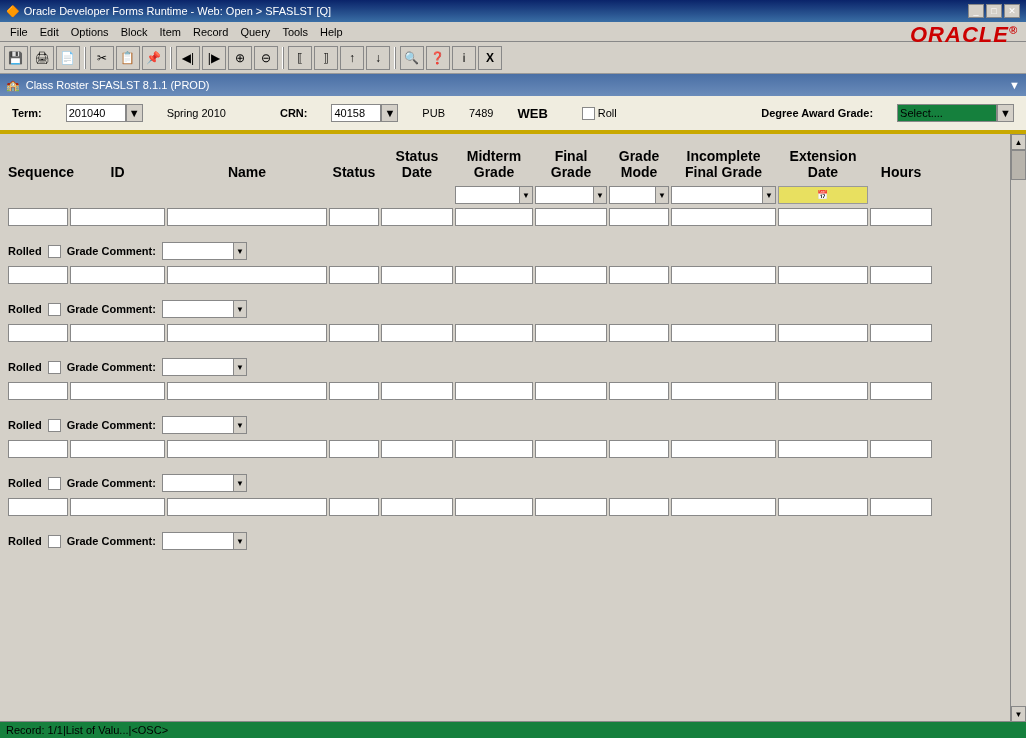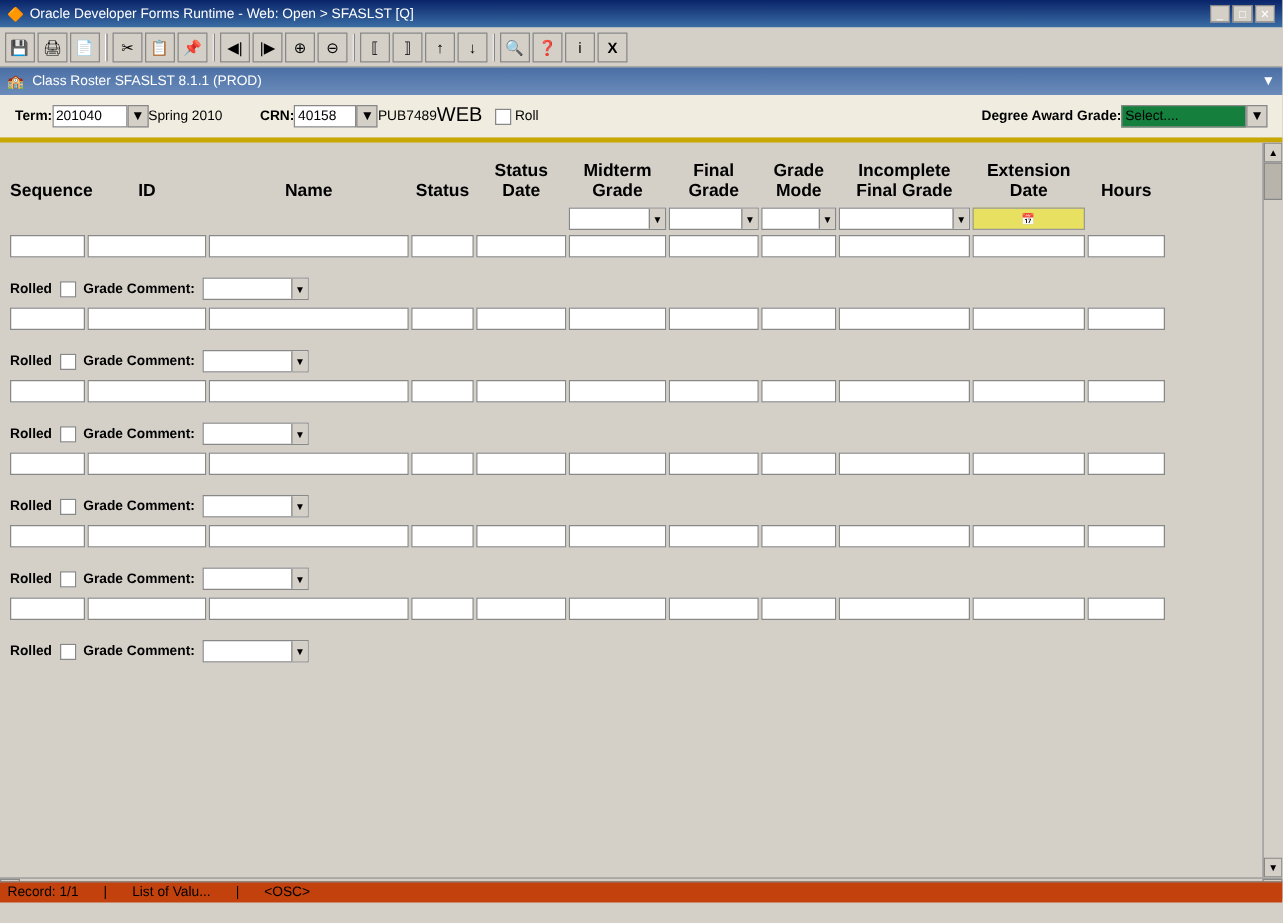--- a/index.html
+++ b/index.html
@@ -119,43 +119,42 @@
       background: #d4d0c8;
       border-top: 1px solid #888;
       padding: 2px 6px;
       font-size: 11px;
       position: absolute;
       bottom: 24px;
       left: 0;
       right: 0;
     }
     .status-bar2 {
-      background: #c2410c;
+      background: #15803d;
       border-top: 1px solid #888;
       padding: 2px 6px;
       font-size: 11px;
       position: absolute;
-      bottom: 16px;
+      bottom: 0;
       left: 0;
       right: 0;
       display: flex;
-      gap: 20px;
     }
 
     .app-window {
       position: relative;
       width: 1026px;
       height: 738px;
       overflow: hidden;
     }
 
     .header-row {
       display: flex;
       align-items: center;
-      gap: 0;
+      gap: 24px;
       padding: 8px 12px;
       background: #f0ede0;
     }
 
     .term-input { width: 60px; }
     .crn-input { width: 50px; }
 
     .content-wrapper {
       position: relative;
       display: flex;
@@ -306,20 +305,35 @@
       <span>🔶</span>
       <span>Oracle Developer Forms Runtime - Web:  Open &gt; SFASLST [Q]</span>
     </div>
     <div class="title-bar-controls">
       <div class="title-btn">_</div>
       <div class="title-btn">□</div>
       <div class="title-btn">✕</div>
     </div>
   </div>
 
+  <div class="menu-bar">
+    <span class="menu-item">File</span>
+    <span class="menu-item">Edit</span>
+    <span class="menu-item">Options</span>
+    <span class="menu-item">Block</span>
+    <span class="menu-item">Item</span>
+    <span class="menu-item">Record</span>
+    <span class="menu-item">Query</span>
+    <span class="menu-item">Tools</span>
+    <span class="menu-item">Help</span>
+
+    <div style="position:absolute; right:8px; top:22px; font-size:22px; font-weight:bold; font-style:italic; color:#cc0000; letter-spacing:1px;">
+      ORACLE<sup style="font-size:11px; color:#cc0000;">®</sup>
+    </div>
+  </div>
 
   <div class="toolbar">
     <div class="toolbar-btn" title="Save">💾</div>
     <div class="toolbar-btn" title="Print">🖨</div>
     <div class="toolbar-btn" title="New">📄</div>
     <div class="toolbar-separator"></div>
     <div class="toolbar-btn">✂</div>
     <div class="toolbar-btn">📋</div>
     <div class="toolbar-btn">📌</div>
     <div class="toolbar-separator"></div>
@@ -357,21 +371,21 @@
       </div>
       <span style="font-size:11px;">Spring 2010</span>
 
       <span class="field-label" style="margin-left:30px;">CRN:</span>
       <div style="display:flex; align-items:center; gap:0;">
         <input type="text" class="text-input crn-input" value="40158" style="width: 50px;">
         <div style="border:1px solid #888; background:#d4d0c8; height:18px; display:flex; align-items:center; padding:0 2px; cursor:pointer;">▼</div>
       </div>
       <span style="font-size:11px;">PUB</span>
       <span style="font-size:11px;">7489</span>
-      <span style="font-size:16px;">WEB</span>
+      <span style="font-size:13px;font-weight:bold;">WEB</span>
       <div style="display:flex; align-items:flex-start; gap:3px; margin-left:10px;">
         <div class="checkbox"></div>
         <span style="font-size:11px;">Roll</span>
       </div>
       <span class="field-label" style="margin-left:auto;">Degree Award Grade:</span>
       <div style="display:flex; align-items:center; gap:0;">
         <div style="border:1px solid #888; background:#15803d; height:18px; width:100px; display:flex; align-items:center; padding:0 2px; font-size:11px;">
           <span>Select....</span>
         </div>
         <div style="border:1px solid #888; background:#d4d0c8; height:18px; display:flex; align-items:center; padding:0 2px; cursor:pointer;">▼</div>

